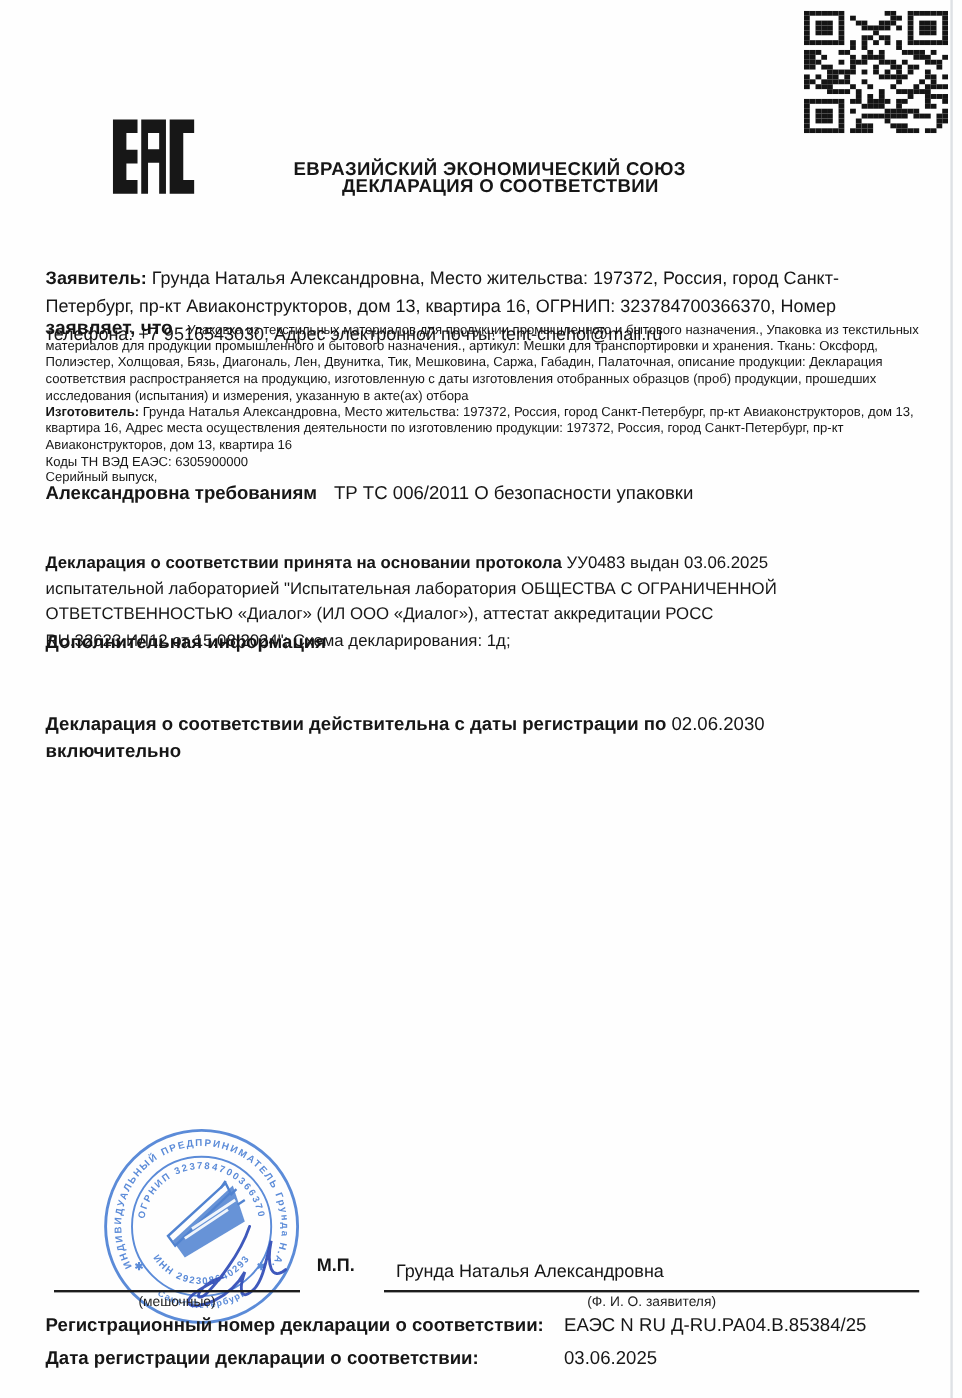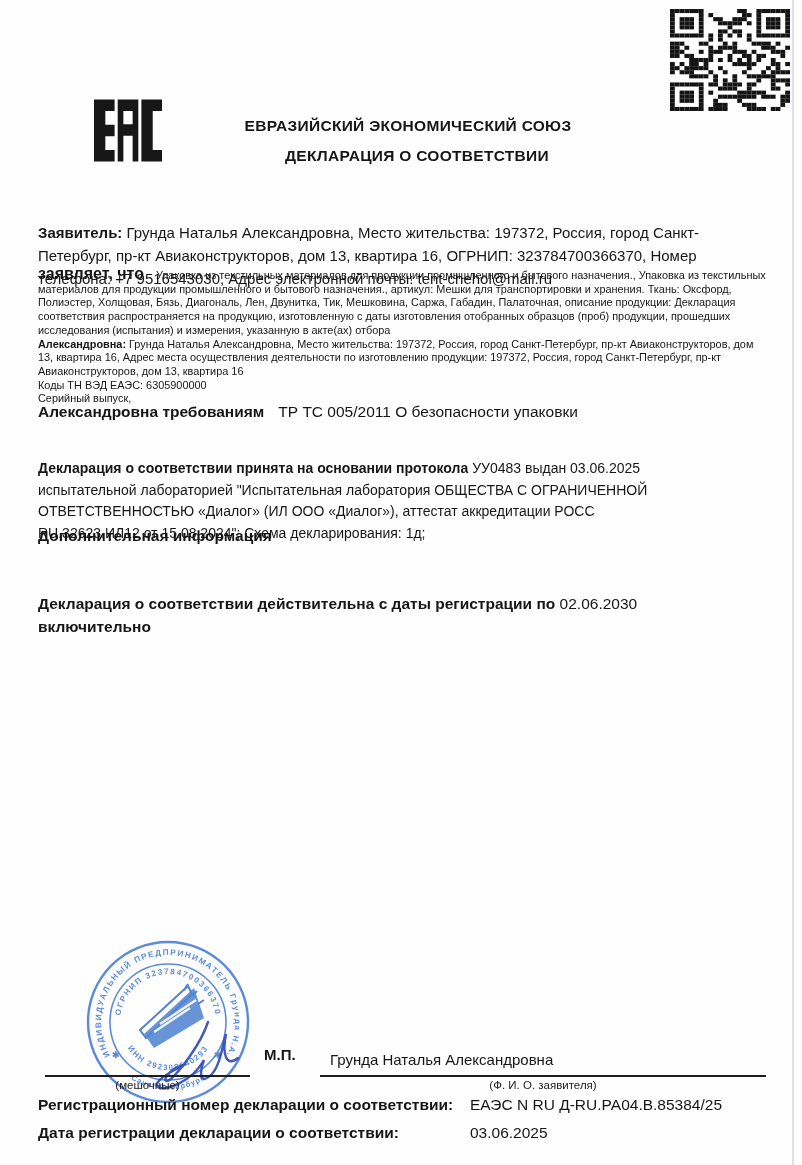--- a/index.html
+++ b/index.html
@@ -332,41 +332,41 @@
       <rect x="84.00" y="96.00" width="4.00" height="4.00" fill="#141414"></rect>
       <rect x="88.00" y="96.00" width="4.00" height="4.00" fill="#141414"></rect>
     </svg>
 
   <svg class="abs" style="left:94px;top:99px;" width="68" height="63" viewBox="0 0 66 60" aria-label="EAC">
     <path fill="#171717" d="M0 0 h20 v11 h-9 v13.5 h9 v11 h-9 v13.5 h9 v11 h-20 z"></path>
     <path fill="#171717" fill-rule="evenodd" d="M23 60 V0 H43 V60 H37.5 V35 H28.5 V60 Z M28.5 11 h9 v13 h-9 z"></path>
     <path fill="#171717" d="M46 0 h20 v11 h-9 v38 h9 v11 h-20 z"></path>
   </svg>
 
-  <div class="abs center t-title" style="left:0;top:117px;width:100%;padding-left:14px;box-sizing:border-box;">ЕВРАЗИЙСКИЙ ЭКОНОМИЧЕСКИЙ СОЮЗ</div>
+  <div class="abs center t-title" style="left:0;top:133px;width:100%;padding-left:14px;box-sizing:border-box;">ЕВРАЗИЙСКИЙ ЭКОНОМИЧЕСКИЙ СОЮЗ</div>
   <div class="abs center t-title" style="left:0;top:147px;width:100%;padding-left:32px;box-sizing:border-box;">ДЕКЛАРАЦИЯ О СООТВЕТСТВИИ</div>
 
   <p class="abs t-main" style="left:38px;top:177px;width:732px;margin-top:44px;">
     <b>Заявитель:</b><span> Грунда Наталья Александровна, Место жительства: 197372, Россия, город Санкт-Петербург, пр-кт Авиаконструкторов, дом 13, квартира 16, ОГРНИП: 323784700366370, Номер телефона: +7 9516543030, Адрес электронной почты: tent-chehol@mail.ru</span>
   </p>
 
 
   <div class="abs t-small" style="left:38px;top:267px;width:733px;">
     <p>
       <span class="lbl-big">заявляет, что</span><span>Упаковка из текстильных материалов для продукции промышленного и бытового назначения., Упаковка из текстильных материалов для продукции промышленного и бытового назначения., артикул: Мешки для транспортировки и хранения. Ткань: Оксфорд, Полиэстер, Холщовая, Бязь, Диагональ, Лен, Двунитка, Тик, Мешковина, Саржа, Габадин, Палаточная, описание продукции: Декларация соответствия распространяется на продукцию, изготовленную с даты изготовления отобранных образцов (проб) продукции, прошедших исследования (испытания) и измерения, указанную в акте(ах) отбора</span>
     </p>
     <p>
-      <b>Александровна:</b><span> Грунда Наталья Александровна, Место жительства: 197372, Россия, город Санкт-Петербург, пр-кт Авиаконструкторов, дом 13, квартира 16, Адрес места осуществления деятельности по изготовлению продукции: 197372, Россия, город Санкт-Петербург, пр-кт Авиаконструкторов, дом 13, квартира 16</span>
+      <b>Изготовитель:</b><span> Грунда Наталья Александровна, Место жительства: 197372, Россия, город Санкт-Петербург, пр-кт Авиаконструкторов, дом 13, квартира 16, Адрес места осуществления деятельности по изготовлению продукции: 197372, Россия, город Санкт-Петербург, пр-кт Авиаконструкторов, дом 13, квартира 16</span>
     </p>
     <p>Коды ТН ВЭД ЕАЭС: 6305900000</p>
     <p>Серийный выпуск,</p>
   </div>
 
   <p class="abs" style="left:38px;top:403px;font-size:15.5px;">
-    <b>Александровна требованиям</b><span style="margin-left:14px;">ТР ТС 005/2011 О безопасности упаковки</span>
+    <b>Александровна требованиям</b><span style="margin-left:14px;">ТР ТС 006/2011 О безопасности упаковки</span>
   </p>
 
   <p class="abs" style="left:38px;top:458px;width:662px;font-size:14px;line-height:21.5px;">
     <b>Декларация о соответствии принята на основании протокола</b><span> УУ0483 выдан 03.06.2025 испытательной лабораторией "Испытательная лаборатория ОБЩЕСТВА С ОГРАНИЧЕННОЙ ОТВЕТСТВЕННОСТЬЮ «Диалог» (ИЛ ООО «Диалог»), аттестат аккредитации РОСС RU.32623.ИЛ12 от 15.08.2024"; Схема декларирования: 1д;</span>
   </p>
 
   <p class="abs b" style="left:38px;top:527px;font-size:15.5px;">Дополнительная информация</p>
 
   <p class="abs" style="left:38px;top:592px;width:700px;font-size:15.5px;line-height:23px;">
     <b>Декларация о соответствии действительна с даты регистрации по</b>

